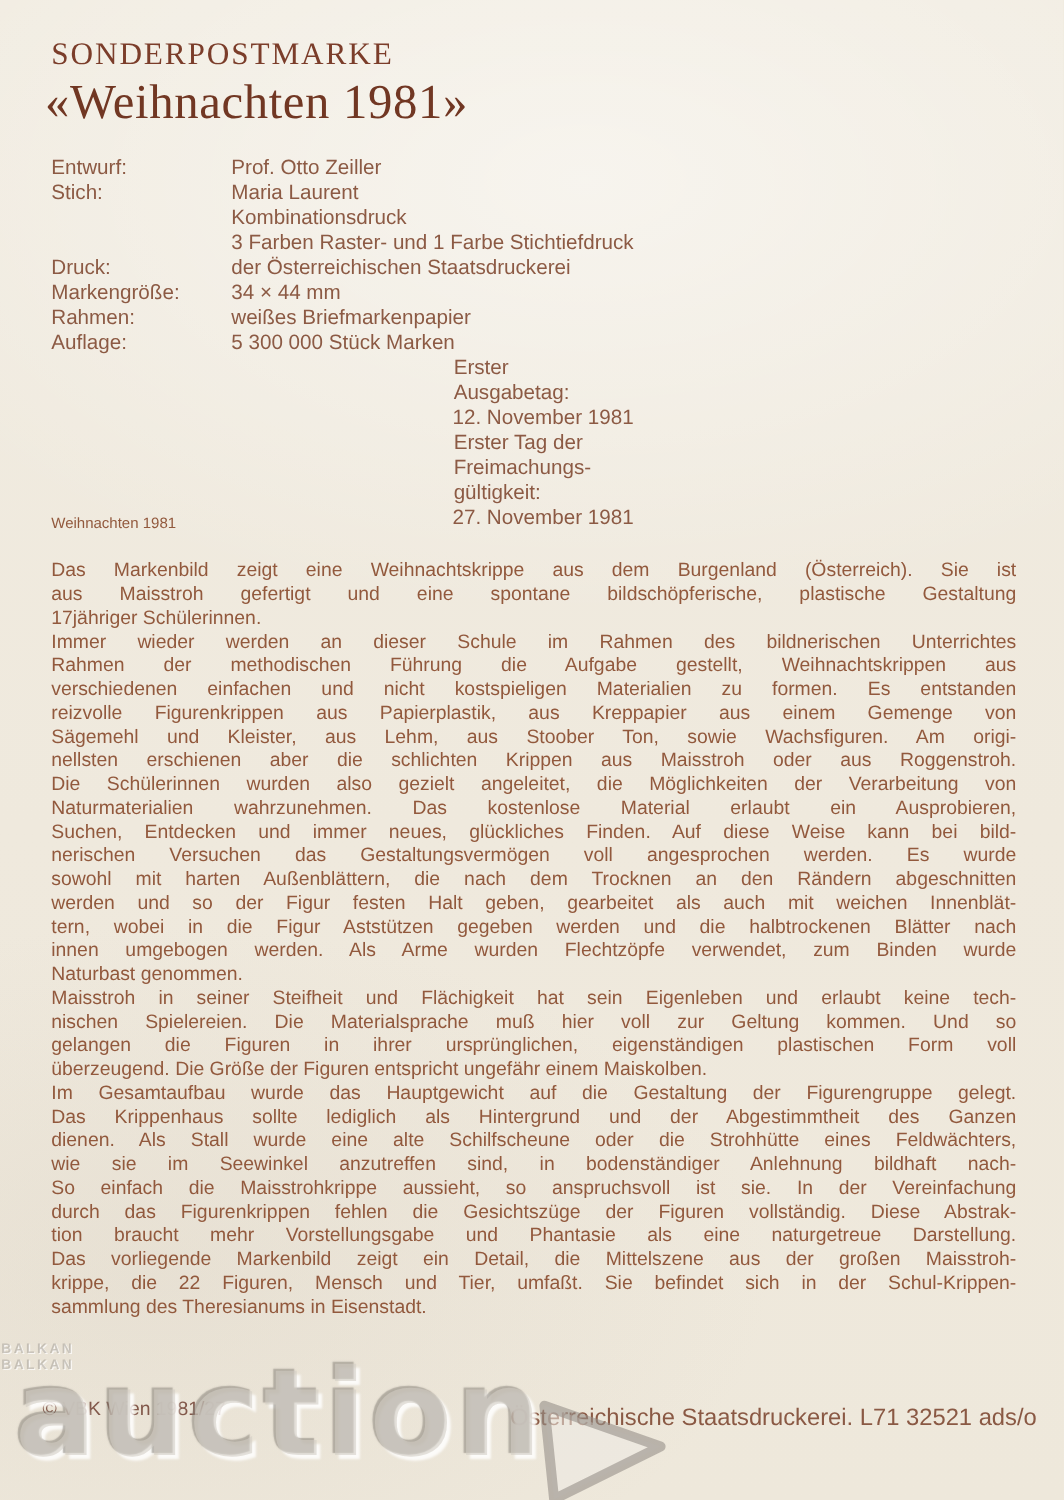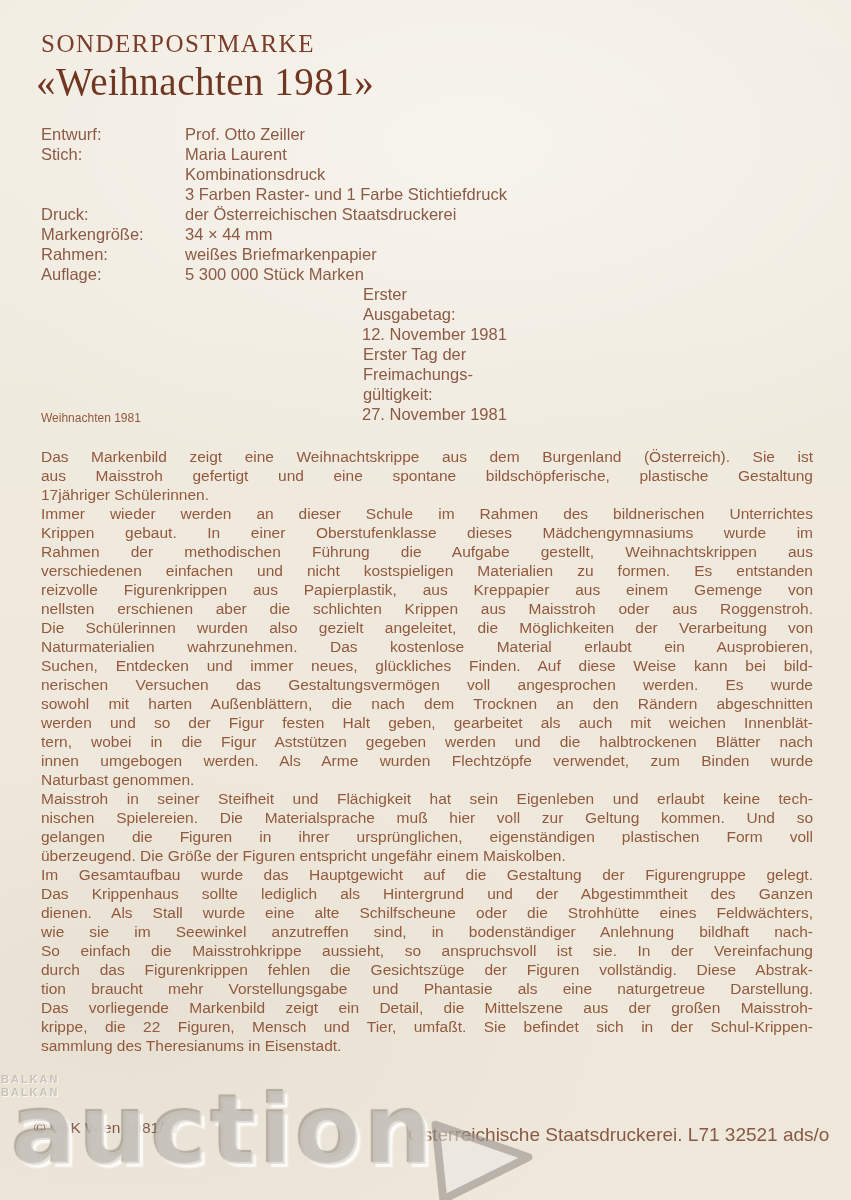--- a/index.html
+++ b/index.html
@@ -131,24 +131,24 @@
   <div class="body-heading">Weihnachten 1981</div>
 
   <div class="body-text" id="bodytext">
       <div>
         <div class="body-line">Das Markenbild zeigt eine Weihnachtskrippe aus dem Burgenland (Österreich). Sie ist</div>
         <div class="body-line">aus Maisstroh gefertigt und eine spontane bildschöpferische, plastische Gestaltung</div>
         <div class="body-line last">17jähriger Schülerinnen.</div>
       </div>
       <div>
         <div class="body-line">Immer wieder werden an dieser Schule im Rahmen des bildnerischen Unterrichtes</div>
-        <div class="body-line">Krippen gebaut. In einer Oberstufenklasse dieses Mädchengymnasiums wurde im</div>
         <div class="body-line">Rahmen der methodischen Führung die Aufgabe gestellt, Weihnachtskrippen aus</div>
         <div class="body-line">verschiedenen einfachen und nicht kostspieligen Materialien zu formen. Es entstanden</div>
         <div class="body-line">reizvolle Figurenkrippen aus Papierplastik, aus Kreppapier aus einem Gemenge von</div>
+        <div class="body-line">Sägemehl und Kleister, aus Lehm, aus Stoober Ton, sowie Wachsfiguren. Am origi-</div>
         <div class="body-line">nellsten erschienen aber die schlichten Krippen aus Maisstroh oder aus Roggenstroh.</div>
         <div class="body-line">Die Schülerinnen wurden also gezielt angeleitet, die Möglichkeiten der Verarbeitung von</div>
         <div class="body-line">Naturmaterialien wahrzunehmen. Das kostenlose Material erlaubt ein Ausprobieren,</div>
         <div class="body-line">Suchen, Entdecken und immer neues, glückliches Finden. Auf diese Weise kann bei bild-</div>
         <div class="body-line">nerischen Versuchen das Gestaltungsvermögen voll angesprochen werden. Es wurde</div>
         <div class="body-line">sowohl mit harten Außenblättern, die nach dem Trocknen an den Rändern abgeschnitten</div>
         <div class="body-line">werden und so der Figur festen Halt geben, gearbeitet als auch mit weichen Innenblät-</div>
         <div class="body-line">tern, wobei in die Figur Aststützen gegeben werden und die halbtrockenen Blätter nach</div>
         <div class="body-line">innen umgebogen werden. Als Arme wurden Flechtzöpfe verwendet, zum Binden wurde</div>
         <div class="body-line last">Naturbast genommen.</div>

